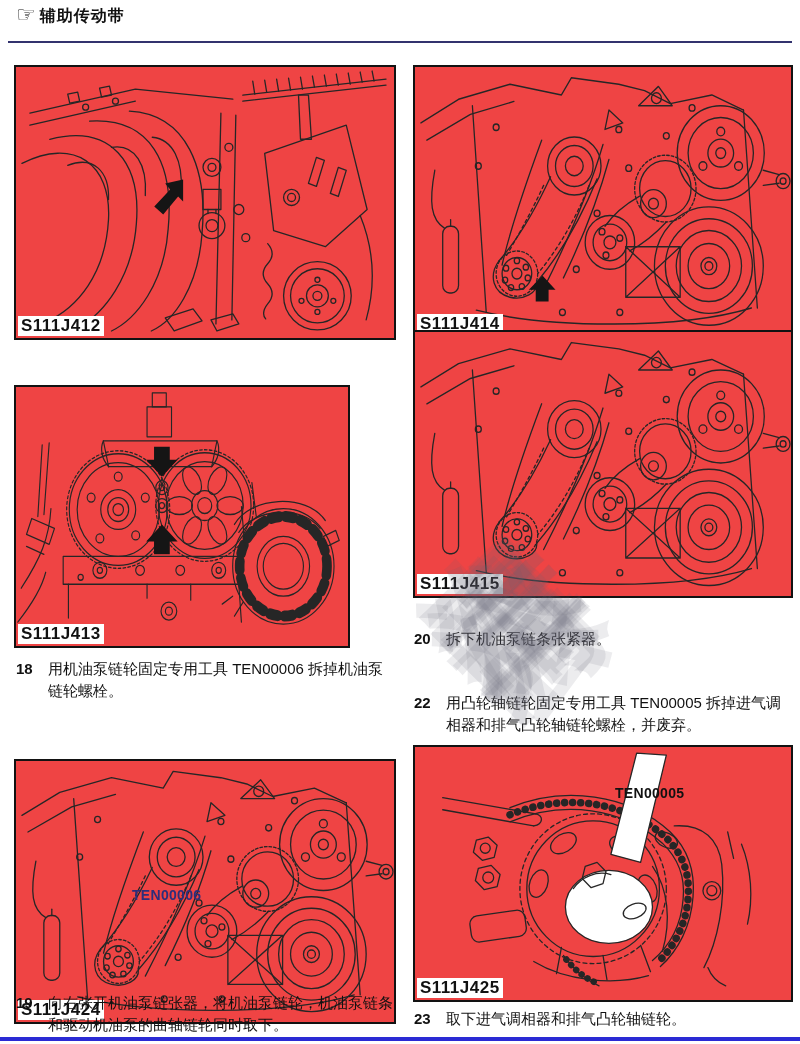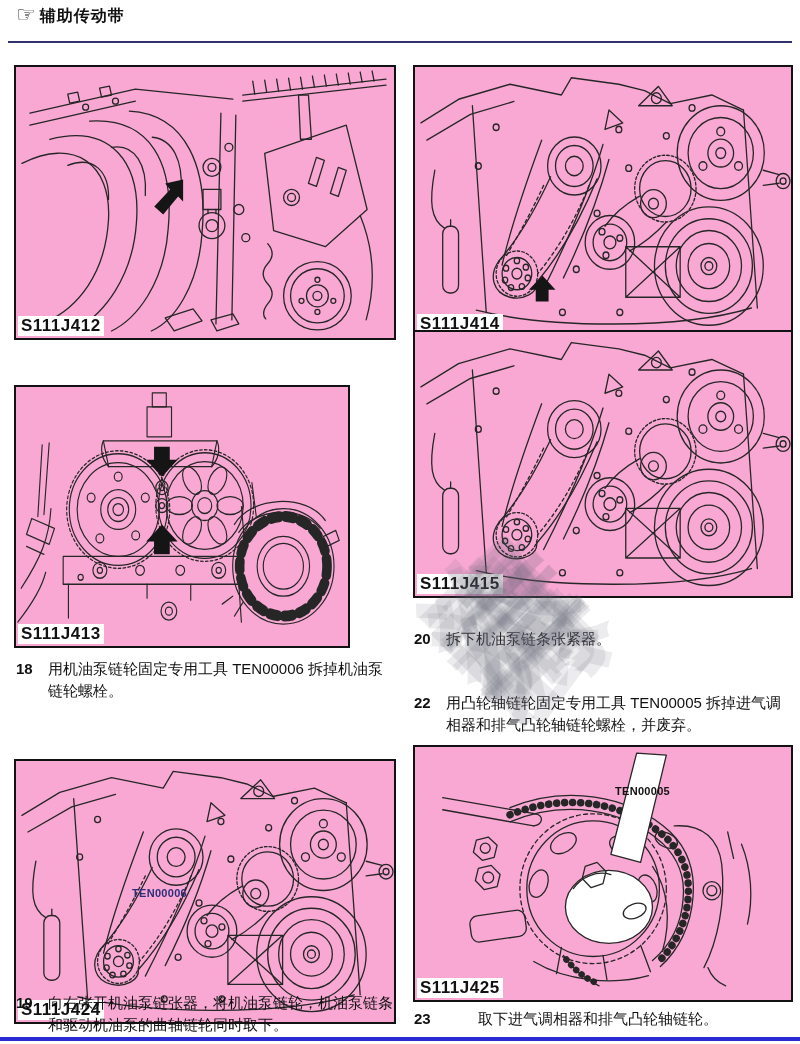--- a/index.html
+++ b/index.html
@@ -5,25 +5,25 @@
   html,body{margin:0;padding:0;background:#fff;}
   #page{position:relative;width:800px;height:1044px;background:#fff;overflow:hidden;
         font-family:"Liberation Sans","DejaVu Sans",sans-serif;color:#111;}
   
   .hdr{position:absolute;left:16px;top:5px;display:flex;align-items:center;gap:4px;}
   .hand{font-size:22px;line-height:1;color:#111;transform:translateY(-1px);}
   .title{font-size:16px;font-weight:bold;letter-spacing:1px;}
   .rule-top{position:absolute;left:8px;right:8px;top:41px;height:2px;background:#32326e;}
   .rule-bottom{position:absolute;left:0;right:0;top:1037px;height:4px;background:#2a2ad4;}
   
-  .fig{position:absolute;border:2px solid #121212;background:#f9a8d4;box-sizing:border-box;}
+  .fig{position:absolute;border:2px solid #121212;background:#ef4444;box-sizing:border-box;}
   .fig svg{display:block;width:100%;height:100%;}
   .fig-label{position:absolute;left:2px;bottom:2px;font-size:17px;font-weight:bold;
              background:#fff;padding:0 3px;letter-spacing:0.5px;}
-  .tool-label{position:absolute;font-size:11px;font-weight:bold;letter-spacing:0.3px;}
+  .tool-label{position:absolute;font-size:14px;font-weight:bold;letter-spacing:0.3px;}
   
   .step{position:absolute;display:flex;font-size:15px;line-height:1.45;}
   .step .num{flex:none;width:32px;font-weight:bold;}
   .step .txt{flex:1;}
   
   .watermark{position:absolute;left:390px;top:500px;z-index:50;pointer-events:none;
              writing-mode:vertical-rl;text-orientation:upright;white-space:nowrap;
              transform:translate(-50%,-50%) rotate(-45deg);
              font-size:142px;font-weight:bold;letter-spacing:6px;
              color:rgba(100,100,112,0.12);}
@@ -319,19 +319,19 @@
           <path d="M316 84 L322 110"></path>
         <rect x="56" y="164" width="56" height="26" rx="8" transform="rotate(-8 84 177)"></rect>
         <path d="M120 212 C152 231 200 236 236 226"></path>
         <path d="M148 198 L143 224 M190 206 L194 230 M228 196 L238 222"></path>
       </g>
     </svg>
     <div class="tool-label" style="left:200px;top:38px;color:#111;">TEN00005</div>
     <div class="fig-label">S111J425</div>
   </div>
 
-  <div class="step" style="left:414px;top:1008px;width:380px;gap:32px;">
+  <div class="step" style="left:414px;top:1008px;width:380px;">
     <span class="num">23</span>
     <span class="txt">取下进气调相器和排气凸轮轴链轮。</span>
   </div>
 
   <div class="rule-bottom"></div>
 </div>
 
 </body></html>

